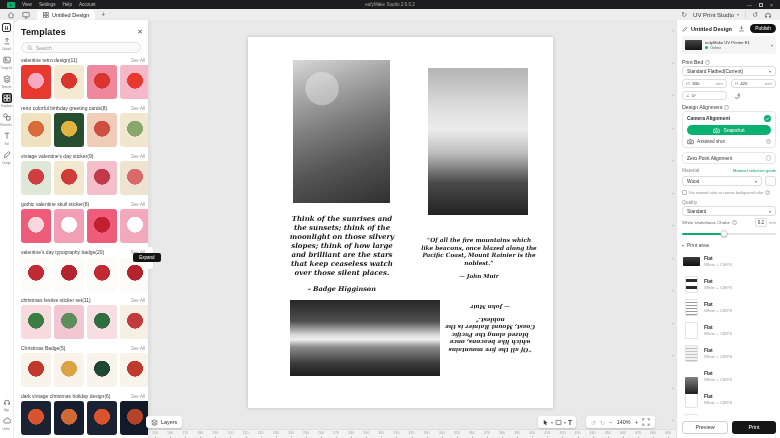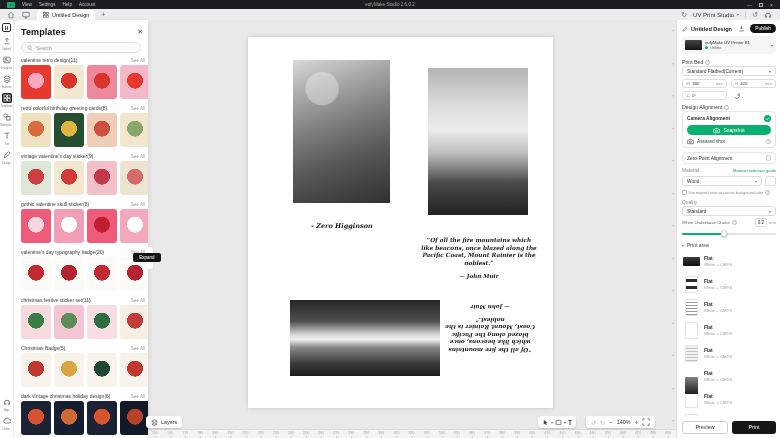--- a/index.html
+++ b/index.html
@@ -397,21 +397,22 @@
     </div>
 </div>
 <div id="tp-handle" class="abs">‹</div>
 <div id="tp-tooltip" class="abs">Expand</div>
 
 <div id="canvas" class="abs">
   <div id="artboard">
     <div id="photo1" class="photo"></div>
     <div id="photo2" class="photo"></div>
     <div id="quote1" class="quote">
-      <div class="author">- Zero Higginson</div>
+      <div>Think of the sunrises and the sunsets; think of the moonlight on those silvery slopes; think of how large and brilliant are the stars that keep ceaseless watch over those silent places.</div>
+      <div class="author">- Badge Higginson</div>
     </div>
     <div id="quote2" class="quote">
       <div>“Of all the fire mountains which like beacons, once blazed along the Pacific Coast, Mount Rainier is the noblest.”</div>
       <div class="author">— John Muir</div>
     </div>
     <div id="photo3" class="photo"></div>
     <div id="quote3" class="quote">
       <div>“Of all the fire mountains which like beacons, once blazed along the Pacific Coast, Mount Rainier is the noblest.”</div>
       <div class="author">— John Muir</div>
     </div>

